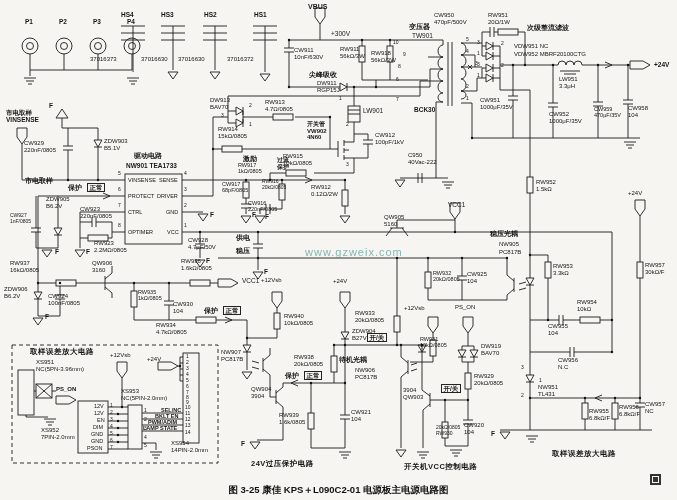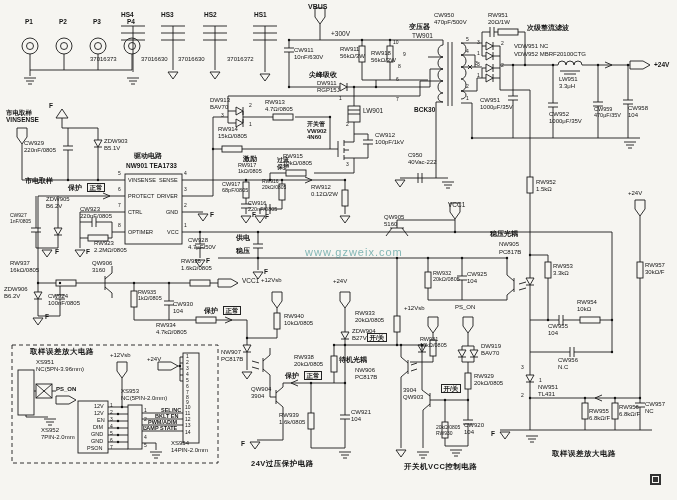--- a/index.html
+++ b/index.html
@@ -653,14 +653,15 @@
       <span class="lbl" style="left: 148px; top: 419px; font-size: 5.5px; font-weight: bold;">PWM/ADIM</span>
       <span class="lbl" style="left: 143px; top: 425px; font-size: 5.5px; font-weight: bold;">LAMP STATE</span>
       <span class="lbl cn" style="left: 236px; top: 234px;">供电</span>
       <span class="lbl cn" style="left: 236px; top: 247px;">稳压</span>
       <span class="lbl pin" style="left: 339px; top: 96px;">1</span>
       <span class="lbl pin" style="left: 346px; top: 122px;">2</span>
       <span class="lbl pin" style="left: 346px; top: 162px;">3</span>
     </div>
 
   <div id="wm2">www.gzweix.com</div>
+  <div id="caption">图 3-25  康佳 KPS＋L090C2-01 电源板主电源电路图</div>
   <div id="cornermark"></div>
 </div>
 
 </body></html>

